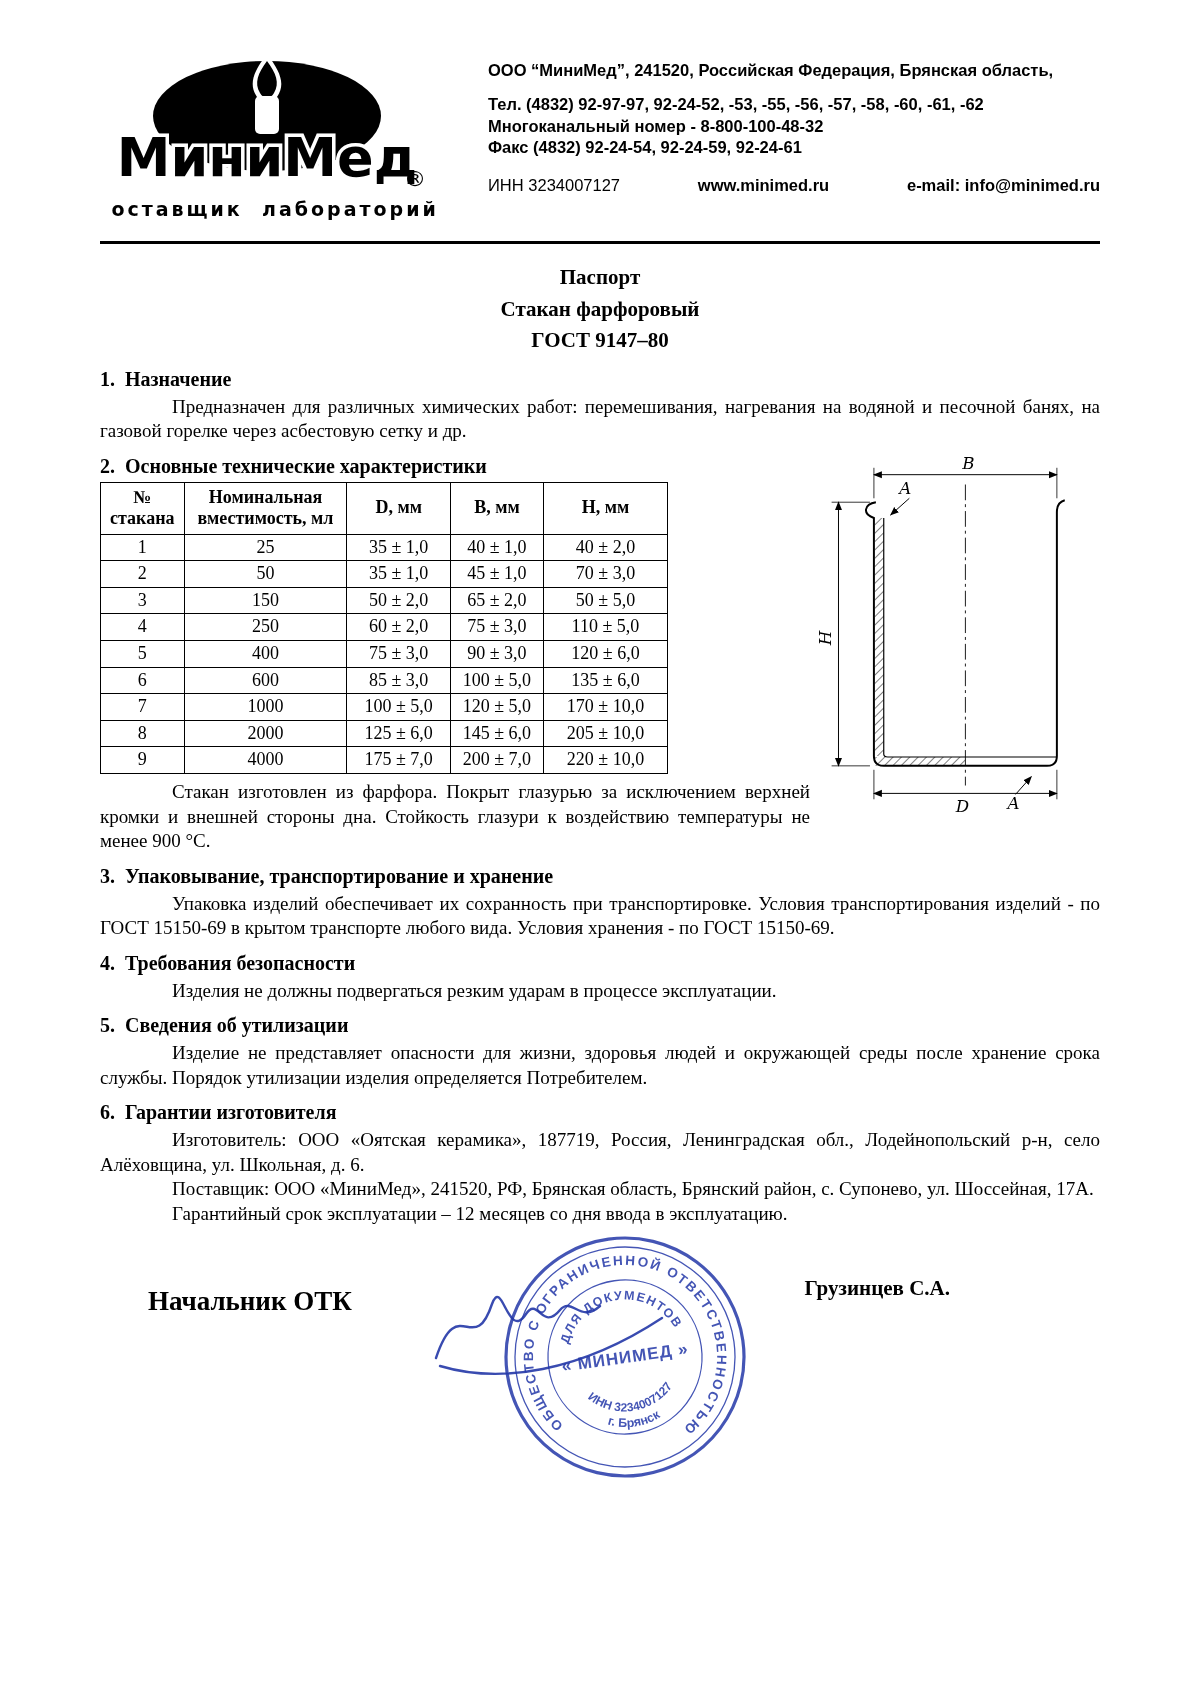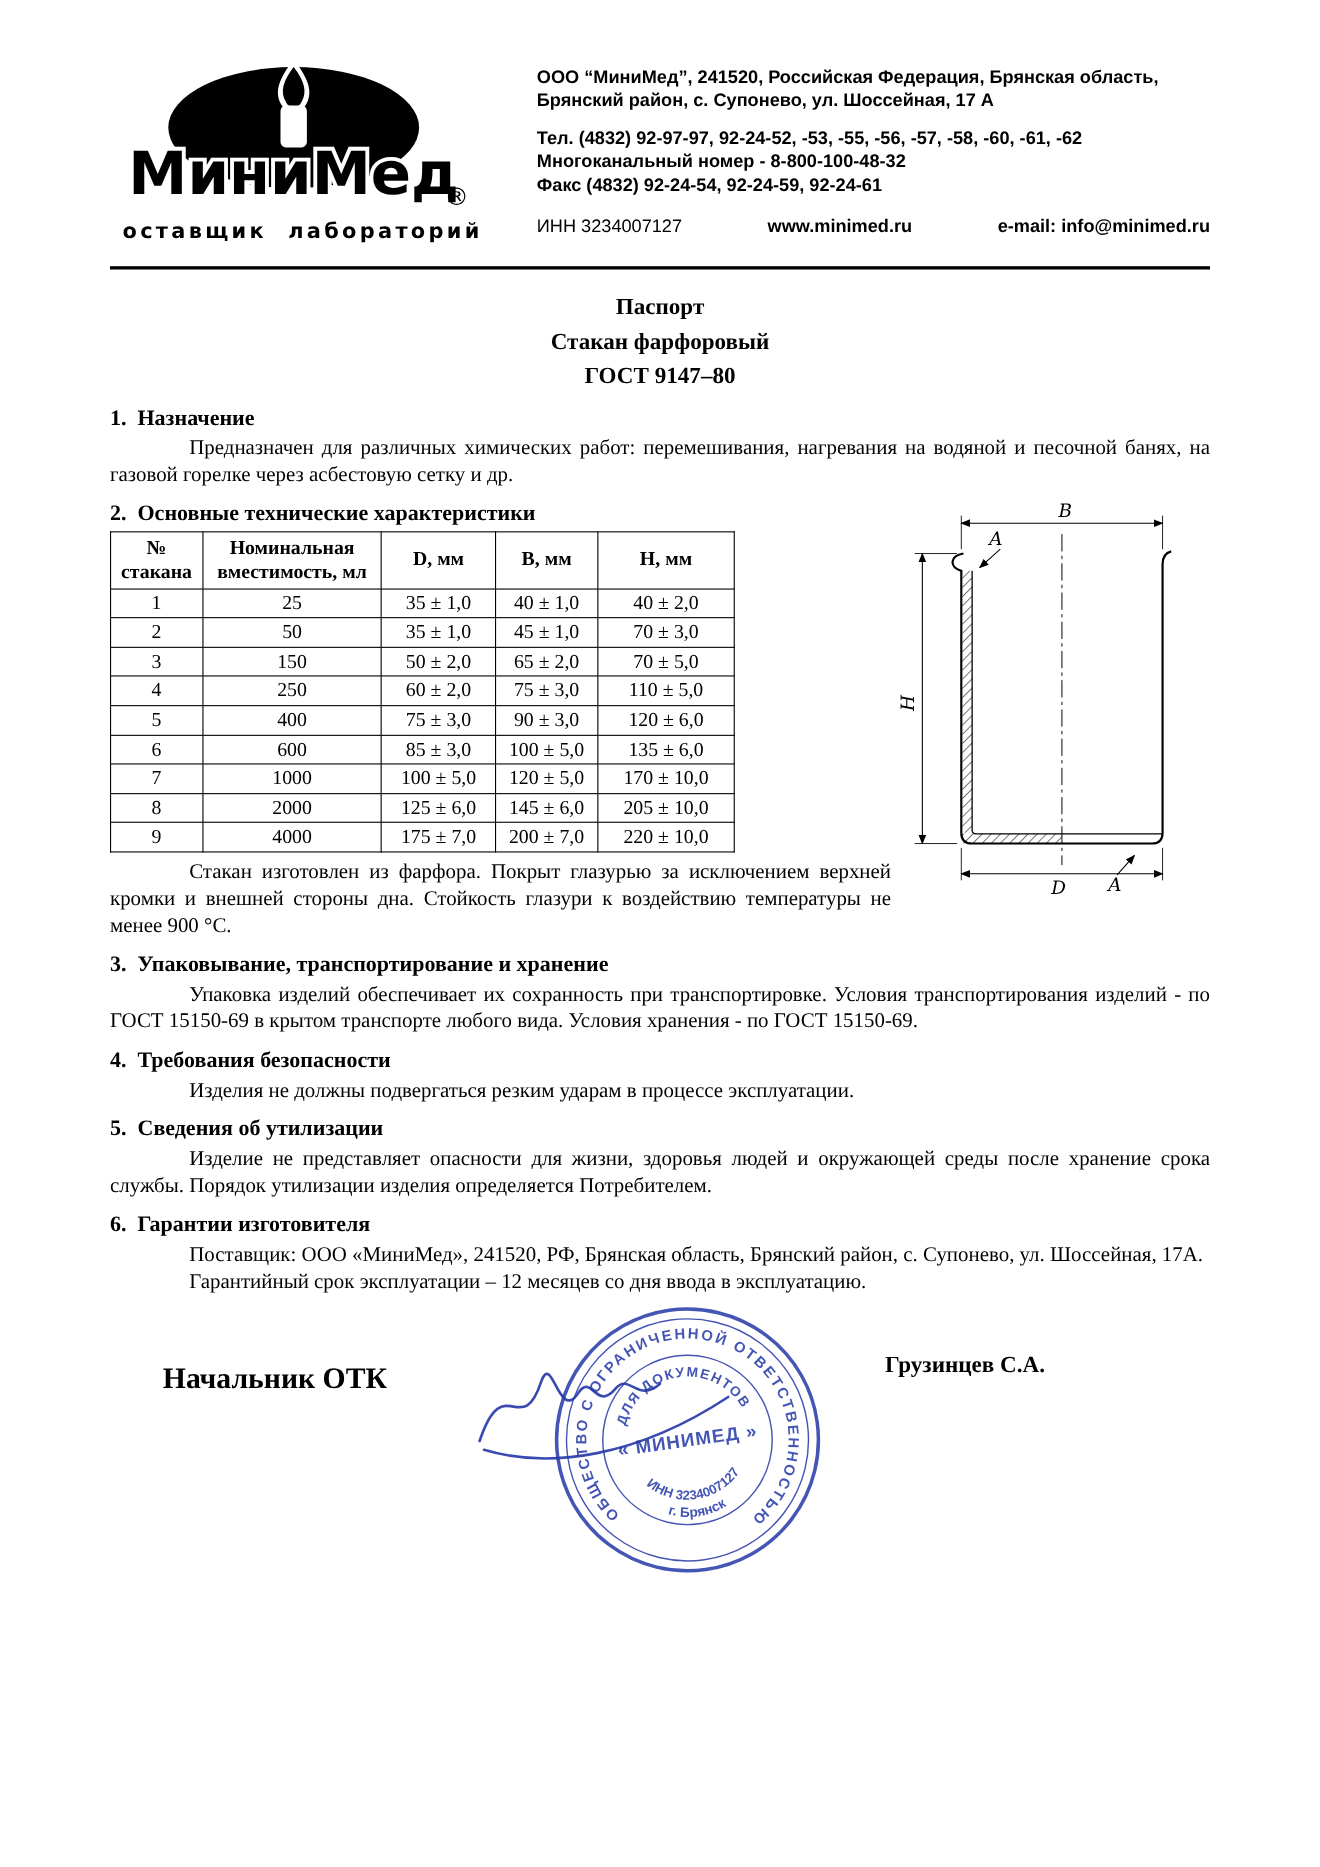--- a/index.html
+++ b/index.html
@@ -60,21 +60,20 @@
         <path d="M155,7 C164,19 168,29 162,39 C159,45 151,45 148,39 C142,29 146,19 155,7 Z" fill="#000"></path>
         <rect x="143" y="42" width="24" height="38" rx="5" fill="#fff"></rect>
         <text x="155" y="122" font-size="54" font-weight="bold" fill="#000" stroke="#fff" stroke-width="7" paint-order="stroke" text-anchor="middle" font-family="'DejaVu Sans',sans-serif">МиниМед</text>
         <text x="292" y="132" font-size="22" fill="#000" font-family="'DejaVu Sans',sans-serif">®</text>
         <text x="155" y="162" font-size="19" font-weight="bold" letter-spacing="3" text-anchor="middle" fill="#000" font-family="'DejaVu Sans',sans-serif">поставщик&nbsp;&nbsp;лабораторий</text>
       </svg>
     </div>
     <div class="contact">
       <div class="block">
         <div>ООО “МиниМед”, 241520, Российская Федерация, Брянская область,</div>
-        <div>Брянский район, с. Супонево, ул. Шоссейная, 17 А</div>
       </div>
       <div class="block">
         <div>Тел. (4832) 92-97-97, 92-24-52, -53, -55, -56, -57, -58, -60, -61, -62</div>
         <div>Многоканальный номер - 8-800-100-48-32</div>
         <div>Факс (4832) 92-24-54, 92-24-59, 92-24-61</div>
       </div>
       <div class="inn-row">
         <span class="inn">ИНН 3234007127</span>
         <span>www.minimed.ru</span>
         <span><span>e-mail:</span> <span>info@minimed.ru</span></span>
@@ -165,21 +164,21 @@
             <td>50</td>
             <td>35 ± 1,0</td>
             <td>45 ± 1,0</td>
             <td>70 ± 3,0</td>
           </tr>
           <tr>
             <td>3</td>
             <td>150</td>
             <td>50 ± 2,0</td>
             <td>65 ± 2,0</td>
-            <td>70 ± 5,0</td>
+            <td>50 ± 5,0</td>
           </tr>
           <tr>
             <td>4</td>
             <td>250</td>
             <td>60 ± 2,0</td>
             <td>75 ± 3,0</td>
             <td>110 ± 5,0</td>
           </tr>
           <tr>
             <td>5</td>
@@ -225,20 +224,21 @@
   <div class="sec-heading">3.&nbsp;&nbsp;Упаковывание, транспортирование и хранение</div>
   <p class="body indent">Упаковка изделий обеспечивает их сохранность при транспортировке. Условия транспортирования изделий - по ГОСТ 15150-69 в крытом транспорте любого вида. Условия хранения - по ГОСТ 15150-69.</p>
 
   <div class="sec-heading">4.&nbsp;&nbsp;Требования безопасности</div>
   <p class="body indent">Изделия не должны подвергаться резким ударам в процессе эксплуатации.</p>
 
   <div class="sec-heading">5.&nbsp;&nbsp;Сведения об утилизации</div>
   <p class="body indent">Изделие не представляет опасности для жизни, здоровья людей и окружающей среды после хранение срока службы. Порядок утилизации изделия определяется Потребителем.</p>
 
   <div class="sec-heading">6.&nbsp;&nbsp;Гарантии изготовителя</div>
+  <p class="body indent">Изготовитель: ООО «Оятская керамика», 187719, Россия, Ленинградская обл., Лодейнопольский р-н, село Алёховщина, ул. Школьная, д. 6.</p>
   <p class="body indent">Поставщик: ООО «МиниМед», 241520, РФ, Брянская область, Брянский район, с. Супонево, ул. Шоссейная, 17А.</p>
   <p class="body indent">Гарантийный срок эксплуатации – 12 месяцев со дня ввода в эксплуатацию.</p>
 
   <div class="footer">
     <div class="ok-title">Начальник ОТК</div>
     <div class="head-name">Грузинцев С.А.</div>
 
     <svg class="signature" width="240" height="130" viewBox="0 0 240 130">
       <g fill="none" stroke="#2438a8" stroke-width="2.4" stroke-linecap="round" opacity="0.9">
         <path d="M6,96 C28,30 44,96 62,42 C72,14 78,80 96,52 C108,34 112,70 130,48 C142,34 150,62 170,44"></path>

